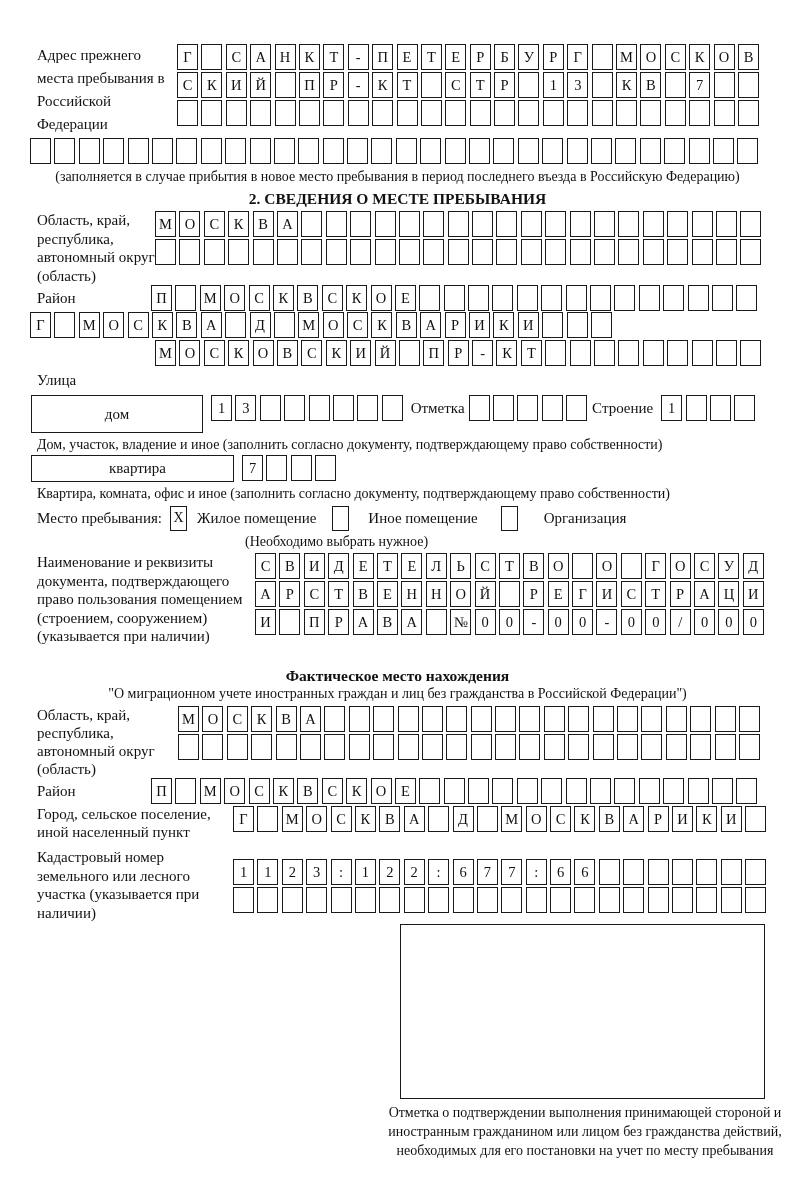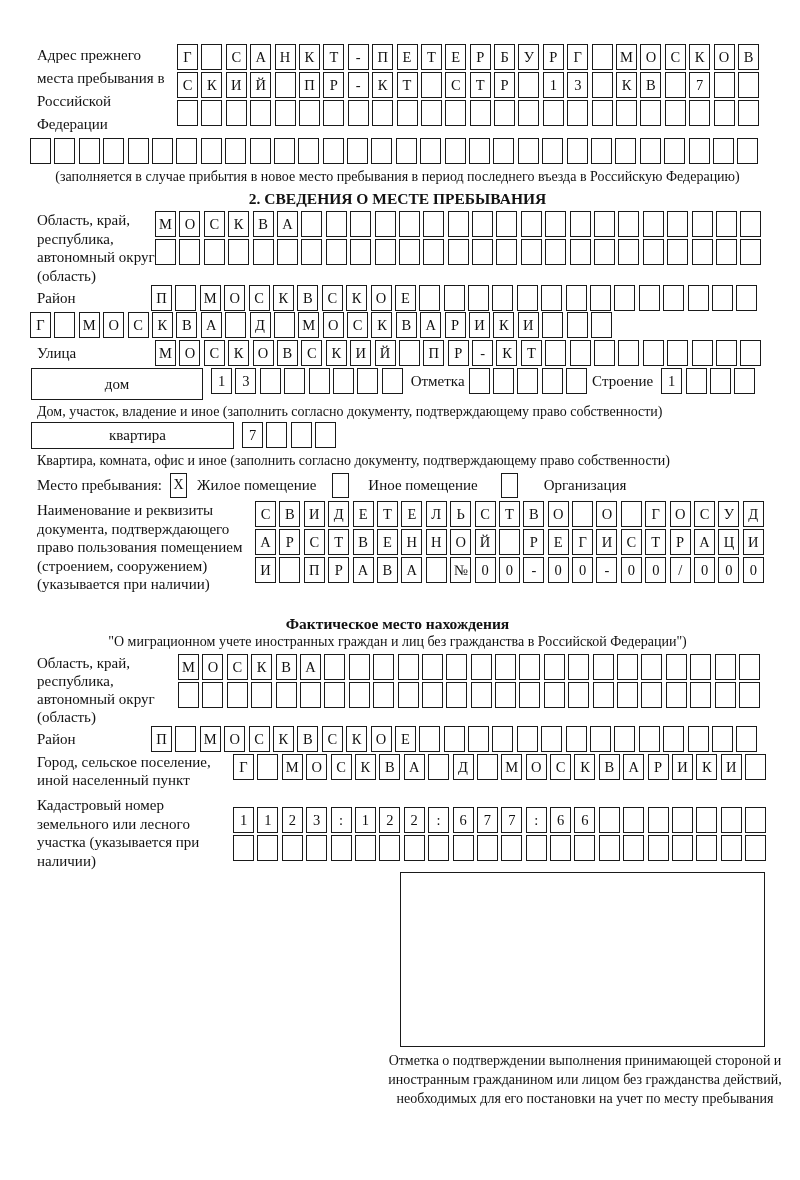--- a/index.html
+++ b/index.html
@@ -37,25 +37,25 @@
   .h-center { text-align:center; font-weight:bold; font-size:15.5px; line-height:19px; }
   .h2 { margin-top:4px; }
 
   .region { margin-top:3px; min-height:74px; }
   .region .flabel { flex:0 0 125px; }
   .district { }
   .district .flabel { flex:0 0 121px; }
   .city { margin-top:1px; height:28px; }
   .city .flabel { flex:0 0 153px; line-height:17.5px; }
   .street { }
-  .street .flabel { flex:0 0 125px; }
+  .street .flabel { flex:0 0 125px;margin-top:27px; }
 
   .house-row { display:flex; align-items:flex-start; margin-top:2px; }
   .bigbox {
-    flex:none; height:32px; border:1.8px solid #1a1a1a;
+    flex:none; height:38px; border:1.8px solid #1a1a1a;
     display:flex; align-items:center; justify-content:center;
     font-size:15px; background:#fff;
   }
   .house-box { width:172px; margin-left:1px; }
   .apt-box { width:203px; margin-left:1px; height:27px;padding-left:10px; }
   .inline-label { flex:none; font-size:15px; line-height:26px; }
 
   .apartment-row { display:flex; align-items:flex-start; margin-top:2px; }
 
   .stay-row { display:flex; align-items:center; margin-top:3px; height:26px; }
@@ -411,20 +411,21 @@
 
   <div class="stay-row">
     <div class="txt" style="padding-left:7px;">Место пребывания:</div>
     <div class="chk" style="margin-left:8px;">X</div>
     <div class="txt" style="margin-left:10px;">Жилое помещение</div>
     <div class="chk" style="margin-left:16px;"></div>
     <div class="txt" style="margin-left:19px;">Иное помещение</div>
     <div class="chk" style="margin-left:23px;"></div>
     <div class="txt" style="margin-left:26px;">Организация</div>
   </div>
+  <div class="note stay-note">(Необходимо выбрать нужное)</div>
 
   <div class="frow docfield">
     <div class="flabel">Наименование и реквизиты документа, подтверждающего право пользования помещением (строением, сооружением) (указывается при наличии)</div>
     <div class="cellcol">
       <div class="cells">
           <div class="cell">С</div>
           <div class="cell">В</div>
           <div class="cell">И</div>
           <div class="cell">Д</div>
           <div class="cell">Е</div>

